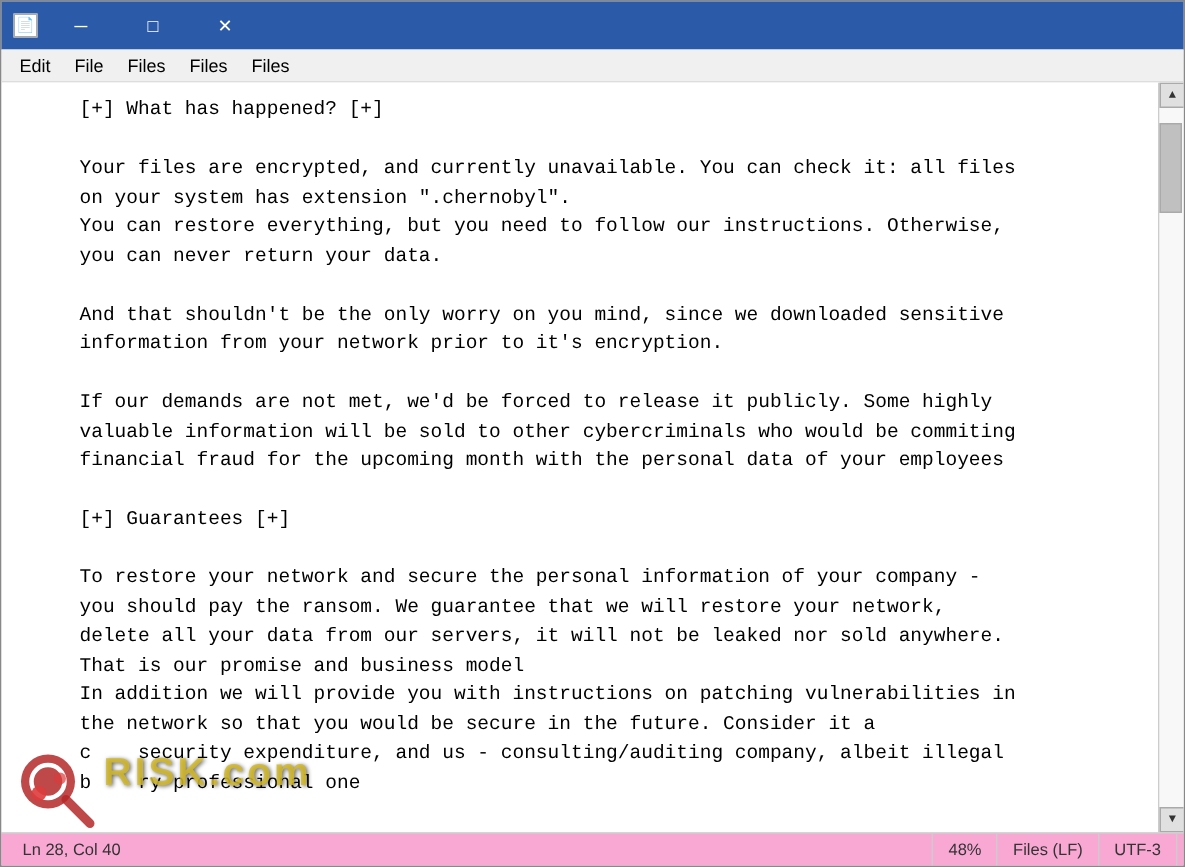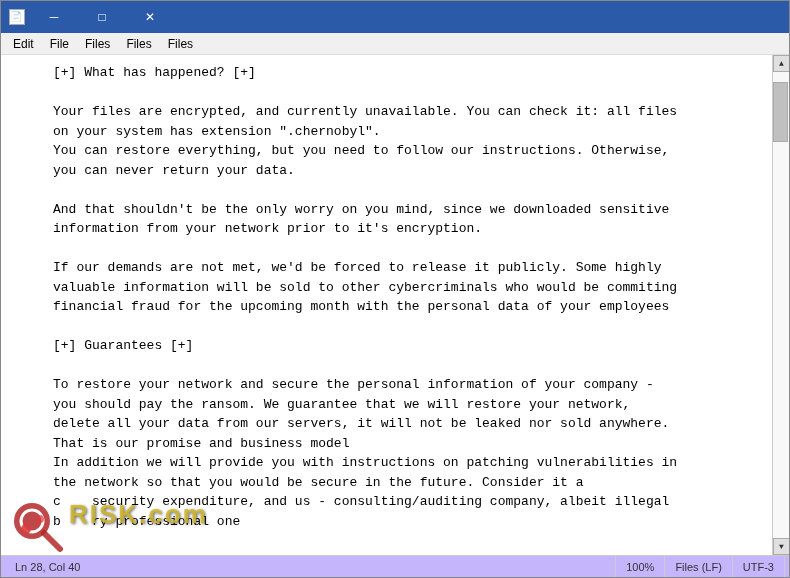--- a/index.html
+++ b/index.html
@@ -147,21 +147,21 @@
       height: 60px;
       background: #c0c0c0;
       border: 1px solid #aaa;
       position: absolute;
       top: 10px;
       left: 0;
     }
 
     .status-bar {
       height: 22px;
-      background: #c4b5fd;
+      background: #f9a8d4;
       border-top: 1px solid #ccc;
       display: flex;
       align-items: center;
       padding: 0 4px;
       font-family: 'Segoe UI', Arial, sans-serif;
       font-size: 11px;
       color: #333;
       flex-shrink: 0;
     }
 
@@ -240,21 +240,21 @@
         </div>
         <div class="scroll-btn">▼</div>
       </div>
     </div>
 
     <div class="status-bar">
       <div class="status-section">
         <span>Ln 28, Col 40</span>
       </div>
       <div class="status-section">
-        <span>100%</span>
+        <span>48%</span>
       </div>
       <div class="status-section">
         <span>Files (LF)</span>
       </div>
       <div class="status-section">
         <span>UTF-3</span>
       </div>
     </div>
   </div>
 

